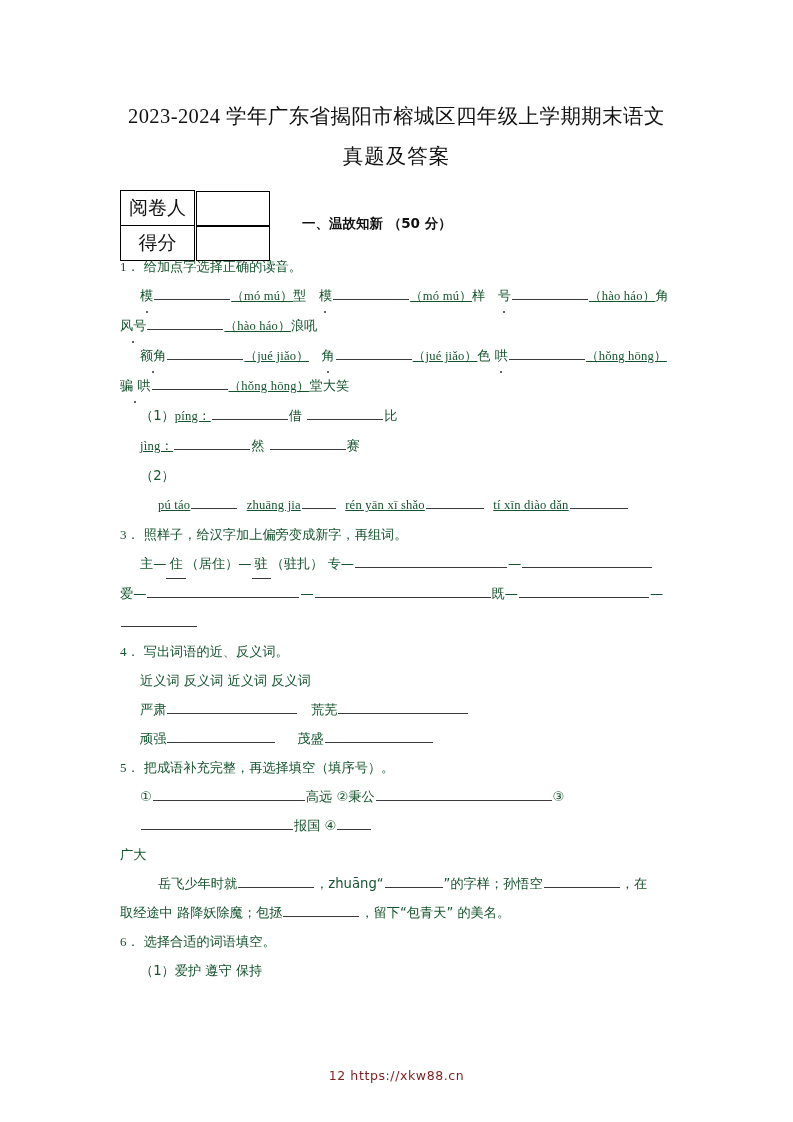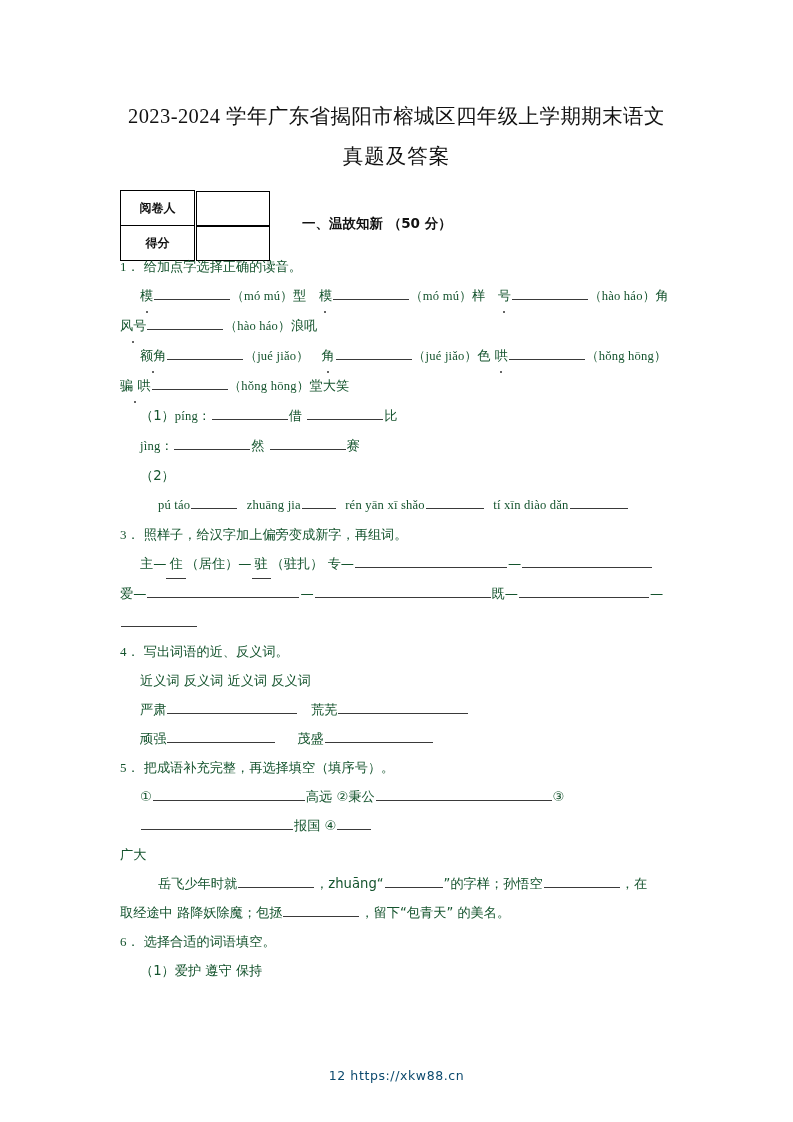--- a/index.html
+++ b/index.html
@@ -47,23 +47,23 @@
     left: 120px;
     top: 0;
     border-collapse: collapse;
   }
   .score-table td {
     border: 1.1px solid #000;
     width: 73px;
     height: 33px;
     text-align: center;
     vertical-align: middle;
-    font-size: 12px;
+    font-size: 19px;
     font-family: "DejaVu Sans", "Liberation Sans", sans-serif;
-    font-weight: 700;
+    font-weight: 400;
     color: #111;
     padding: 0;
   }
   .score-table td.blank { width: 72px; }
   .section-title {
     position: absolute;
     left: 262px;
     top: 25px;
     font-size: 13.5px;
     font-family: "DejaVu Sans", "Liberation Sans", sans-serif;
@@ -97,20 +97,21 @@
     font-size: 13px;
   }
   .ind1 { padding-left: 140px; }
   .ind2 { padding-left: 158px; }
   .nw { white-space: nowrap; }
 
   .py {
     font-family: "Liberation Serif", "DejaVu Serif", serif;
     font-size: 12.6px;
     letter-spacing: 0.2px;
+    text-decoration: underline;
   }
 
   
   .dot {
     position: relative;
     display: inline-block;
   }
   .dot::after {
     content: "";
     position: absolute;
@@ -148,21 +149,21 @@
 
   
   .footer {
     position: absolute;
     left: 0;
     top: 1068px;
     width: 793px;
     text-align: center;
     font-family: "DejaVu Sans", "Liberation Sans", sans-serif;
     font-size: 12.5px;
-    color: #0c4a6e;
+    color: #7f1d1d;
     letter-spacing: 0.6px;
   }
 </style>
 </head>
 <body>
 
 <div class="page">
 
   <div class="title-block">
     <div class="title-line">2023-2024 学年广东省揭阳市榕城区四年级上学期期末语文</div>

